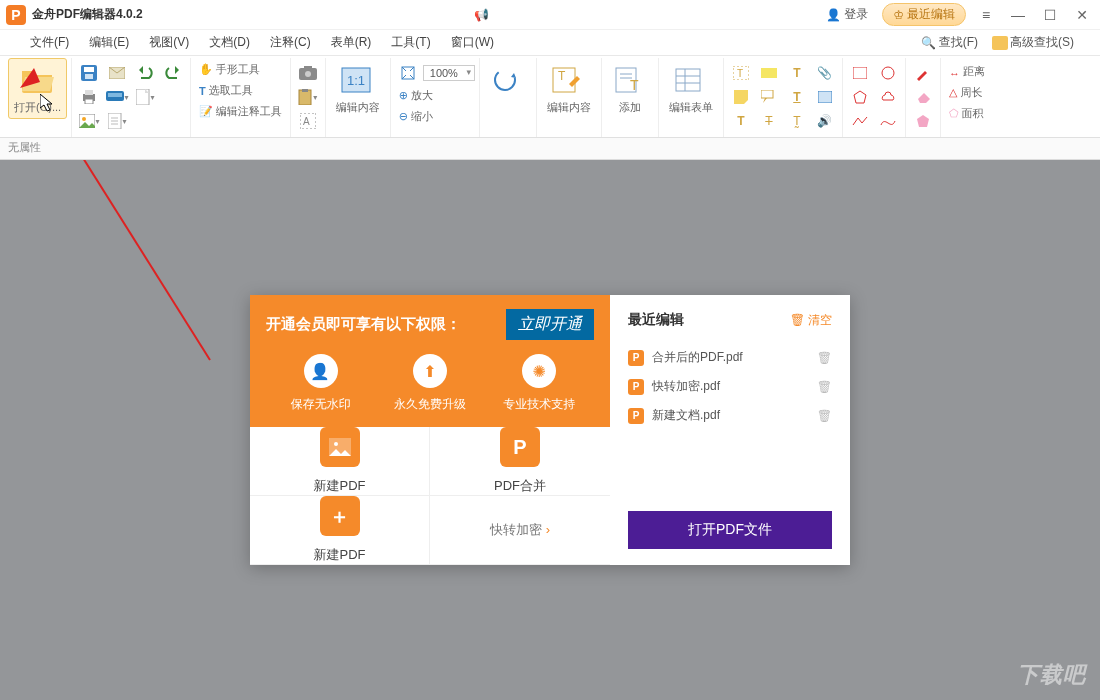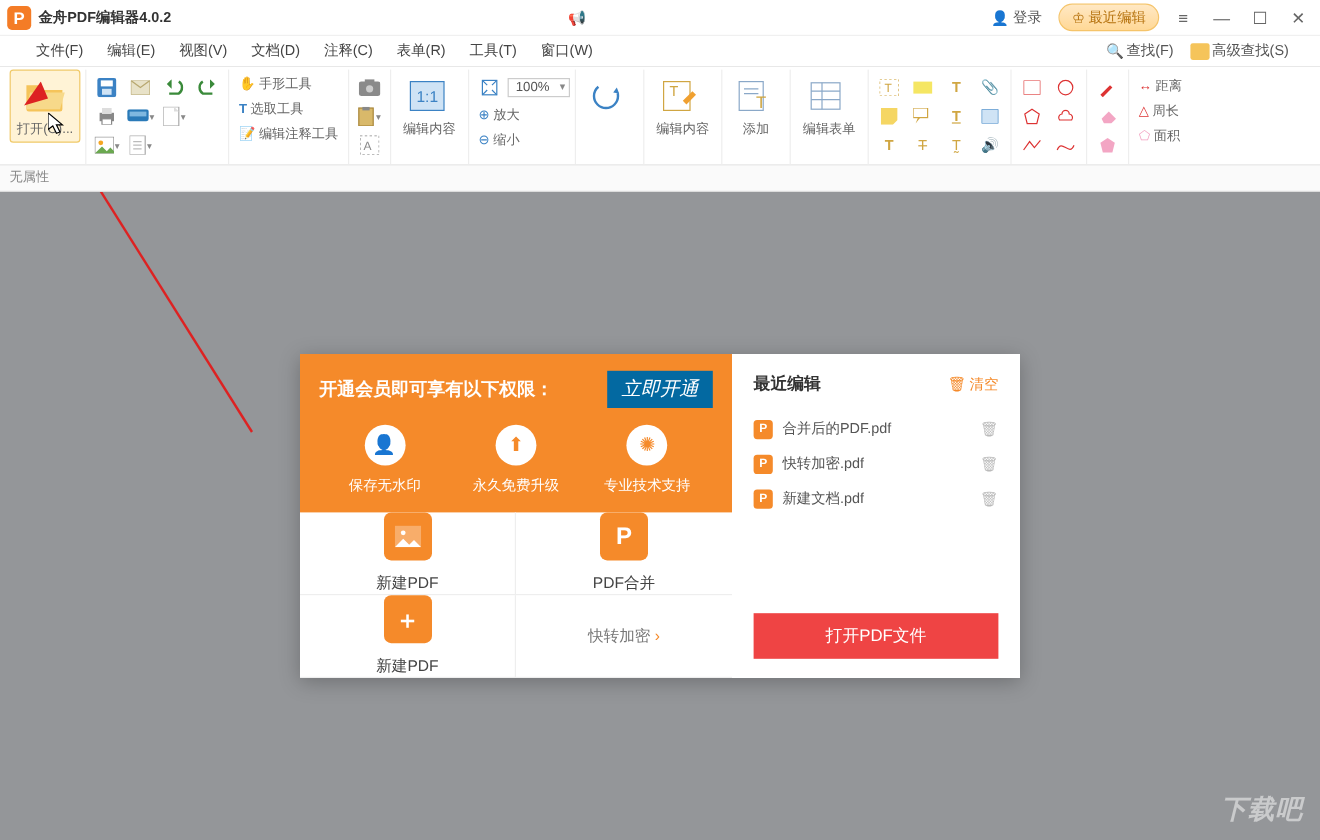--- a/index.html
+++ b/index.html
@@ -60,21 +60,21 @@
 .sp-cell .tile{width:40px;height:40px;background:#f58a2a;border-radius:6px;display:flex;align-items:center;justify-content:center;color:#fff;font-size:20px;font-weight:bold;}
 .sp-cell .txt{font-size:13px;color:#444;}
 .sp-cell.more .txt{color:#777;font-size:13px;}
 .sp-right{flex:1;padding:16px 18px;display:flex;flex-direction:column;}
 .sp-recent-head{display:flex;justify-content:space-between;align-items:center;margin-bottom:14px;}
 .sp-recent-title{font-size:14px;font-weight:bold;color:#333;}
 .sp-clear{color:#f58a2a;font-size:12px;cursor:pointer;display:flex;align-items:center;gap:3px;}
 .sp-file{display:flex;align-items:center;gap:8px;padding:6px 0;font-size:12px;color:#555;}
 .sp-file .pico{width:16px;height:16px;background:#f58a2a;border-radius:3px;display:flex;align-items:center;justify-content:center;color:#fff;font-size:10px;font-weight:bold;}
 .sp-file .del{margin-left:auto;color:#bbb;cursor:pointer;}
-.sp-open-btn{margin-top:auto;background:#ef4444;color:#fff;border:none;padding:10px;font-size:14px;cursor:pointer;}
+.sp-open-btn{margin-top:auto;background:#4c1d95;color:#fff;border:none;padding:10px;font-size:14px;cursor:pointer;}
 
 .watermark{position:absolute;right:14px;bottom:10px;color:rgba(255,255,255,.5);font-size:22px;font-style:italic;font-weight:bold;letter-spacing:1px;}
 
 
 svg{display:block;}
 .caret{font-size:8px;color:#888;margin-left:1px;}
 </style>
 </head>
 <body>
 

